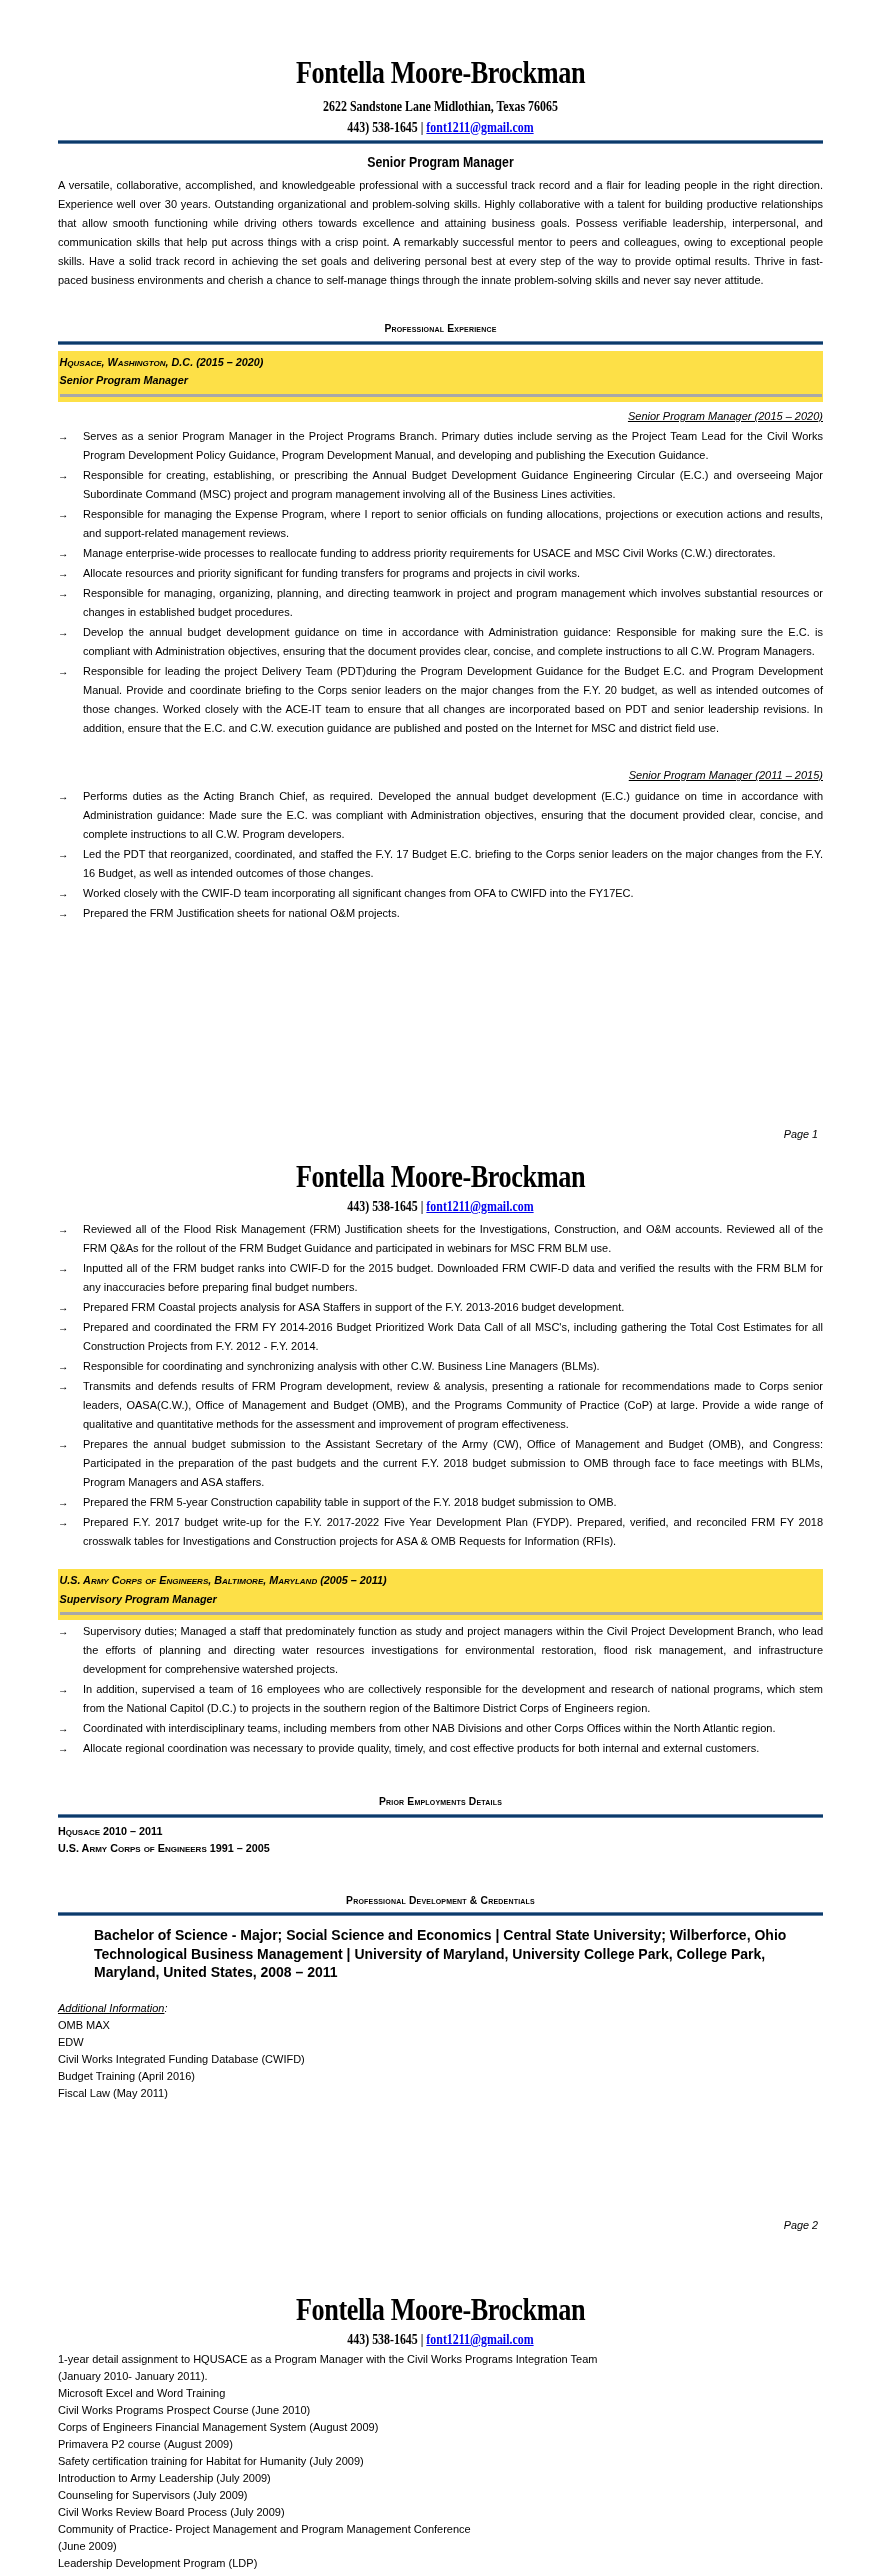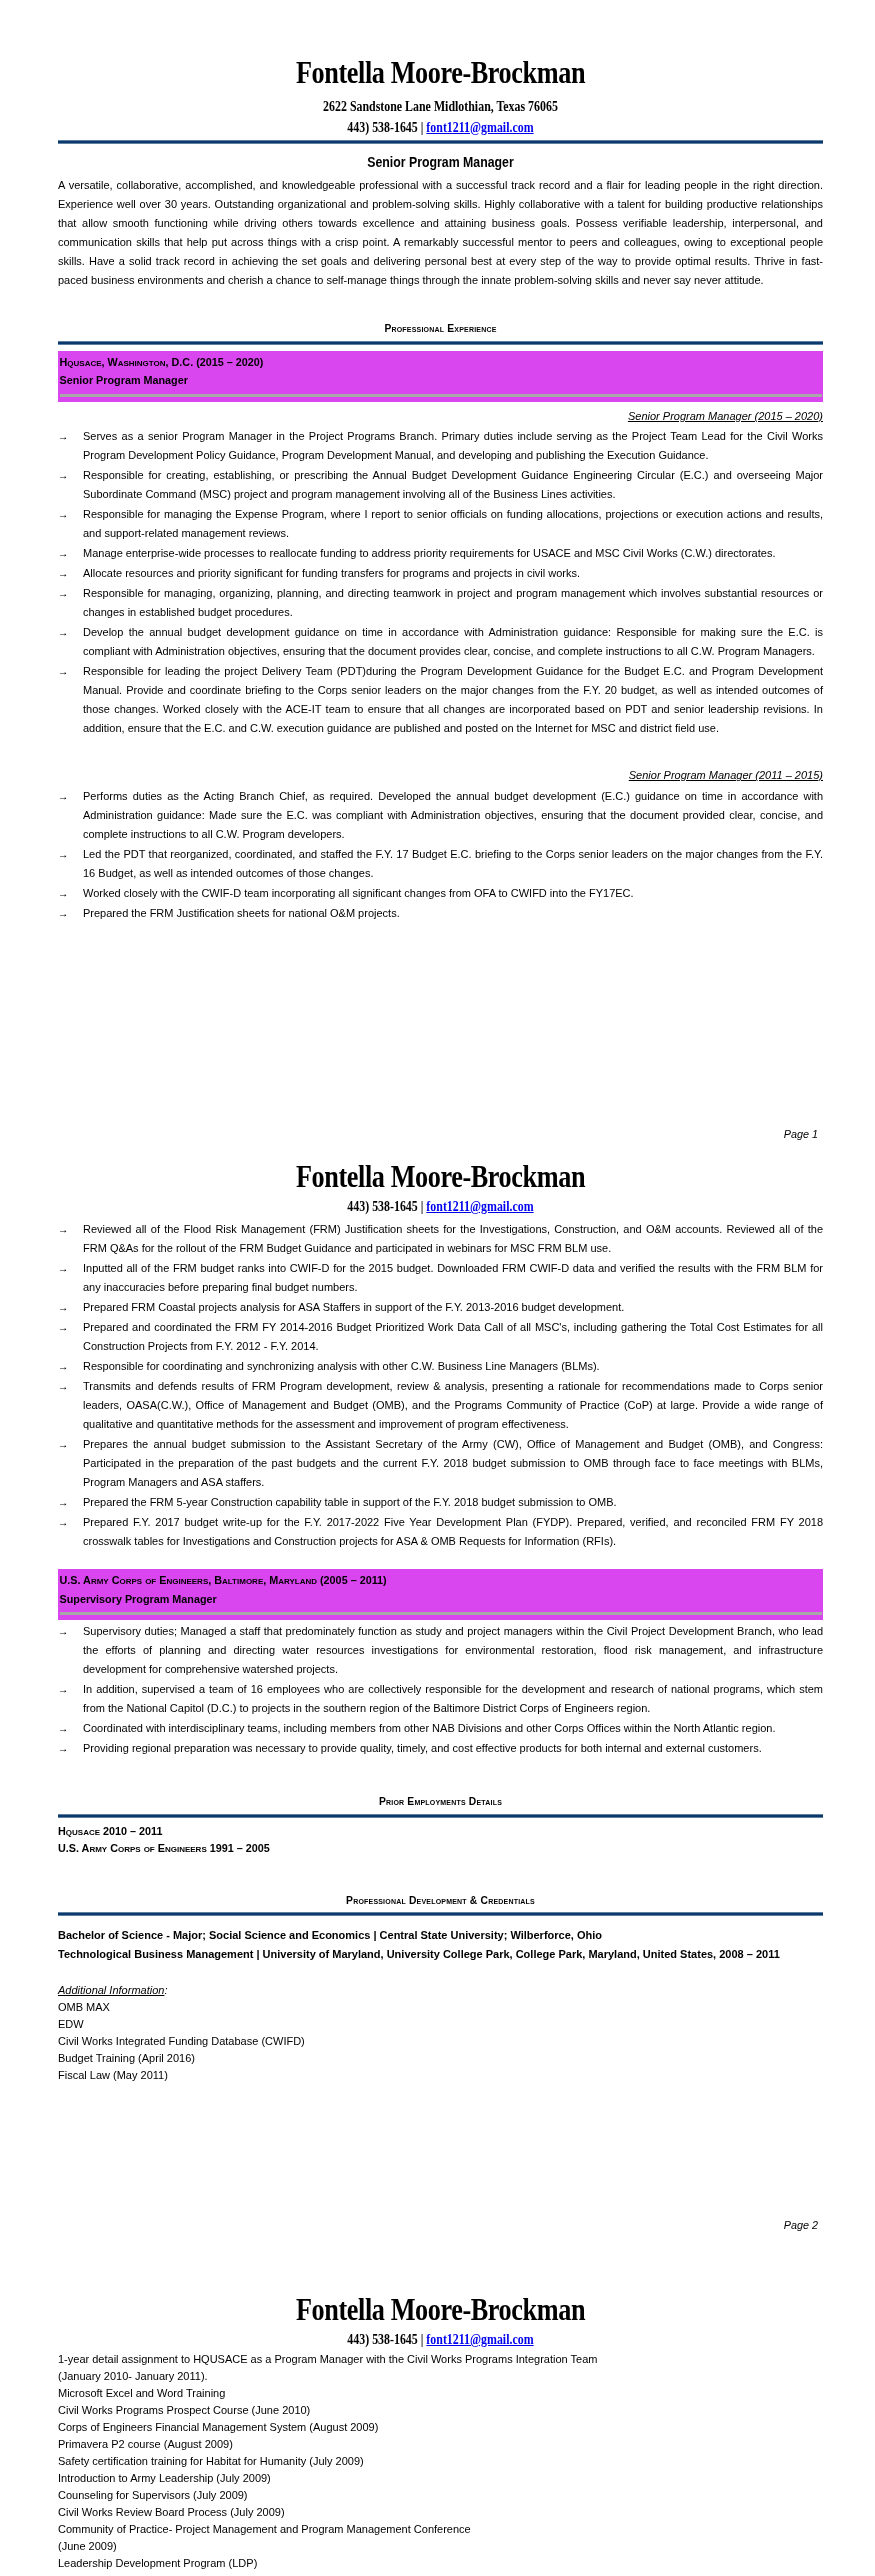--- a/index.html
+++ b/index.html
@@ -9,33 +9,33 @@
   .page-header { text-align: center; font-family: "Liberation Serif", serif; font-weight: bold; }
   .name { font-size: 32px; line-height: 36px; letter-spacing: -0.5px; transform: scaleX(0.82); }
   .address { font-size: 14px; line-height: 20.6px; transform: scaleX(0.85); }
   .contact { font-size: 14px; line-height: 20.6px; transform: scaleX(0.85); }
   .contact a { color: #0000ee; text-decoration: underline; }
   .rule-blue { height: 3.6px; background: #0b3a6a; border-top: 0.5px solid #5f7fa3; border-bottom: 0.5px solid #5f7fa3; margin: 2.1px 0 0 0; }
   .headline { text-align: center; font-weight: bold; font-size: 14px; line-height: 23px; margin-top: 7.2px; transform: scaleX(0.88); }
   .summary { font-size: 11px; line-height: 19px; text-align: justify; margin-top: 2.1px; }
   .section-title { text-align: center; font-weight: bold; font-size: 10.3px; font-variant: small-caps; letter-spacing: 0.2px; margin-top: 31px; line-height: 15.5px; }
   .section-title + .rule-blue { margin-top: 4.1px; }
-  .job-box { background: #d946ef; margin-top: 6.2px; padding: 2.1px 1.5px 5.2px 1.5px; }
+  .job-box { background: #fde047; margin-top: 6.2px; padding: 2.1px 1.5px 5.2px 1.5px; font-style: italic; }
   .job-org { font-weight: bold; font-size: 10.8px; line-height: 18.5px; font-variant: small-caps; }
   .job-title { font-weight: bold; font-size: 10.8px; line-height: 18.5px; }
   .job-box .rule-gray { height: 2.6px; background: #a8a8a8; margin-top: 4.1px; }
   .role-head { font-style: italic; text-decoration: underline; font-size: 11px; line-height: 18.5px; margin-top: 5.2px; text-align: right; }
   ul.bullets { list-style: none; margin-top: 2.1px; }
   ul.bullets li { position: relative; padding-left: 25px; font-size: 11px; line-height: 19px; text-align: justify; margin-bottom: 1px; }
   ul.bullets li .arrow { position: absolute; left: 0; top: 0; width: 15.5px; font-size: 10.3px; }
   .spacer-lg { height: 21.6px; }
   .page-num { position: absolute; right: 58px; font-style: italic; font-size: 10.8px; }
   .plain-list { font-size: 11px; line-height: 17px; }
   .plain-list div { white-space: pre-wrap; }
-  .edu { font-weight: bold; font-size: 11px; line-height: 18.5px; margin-top: 10.3px; }
+  .edu { font-weight: bold; font-size: 14px; line-height: 18.5px; margin-top: 10.3px; margin-left: 36px; }
   .sub-head { font-style: italic; text-decoration: underline; font-size: 11px; line-height: 17px; margin-top: 18.5px; }
   .prior { font-weight: bold; font-size: 10.8px; line-height: 17px; font-variant: small-caps; margin-top: 5.2px; }
 </style>
 </head>
 <body>
 
 <div class="page">
   <div style="height:54px"></div>
   <div class="page-header">
     <div class="name">Fontella Moore-Brockman</div>
@@ -108,21 +108,21 @@
 
   <div class="job-box" style="margin-top:18.5px">
     <div class="job-org">U.S. Army Corps of Engineers, Baltimore, Maryland (2005 – 2011)</div>
     <div class="job-title">Supervisory Program Manager</div>
     <div class="rule-gray"></div>
   </div>
   <ul class="bullets">
     <li><span class="arrow">→</span><span>Supervisory duties; Managed a staff that predominately function as study and project managers within the Civil Project Development Branch, who lead the efforts of planning and directing water resources investigations for environmental restoration, flood risk management, and infrastructure development for comprehensive watershed projects.</span></li>
     <li><span class="arrow">→</span><span>In addition, supervised a team of 16 employees who are collectively responsible for the development and research of national programs, which stem from the National Capitol (D.C.) to projects in the southern region of the Baltimore District Corps of Engineers region.</span></li>
     <li><span class="arrow">→</span><span>Coordinated with interdisciplinary teams, including members from other NAB Divisions and other Corps Offices within the North Atlantic region.</span></li>
-    <li><span class="arrow">→</span><span>Providing regional preparation was necessary to provide quality, timely, and cost effective products for both internal and external customers.</span></li>
+    <li><span class="arrow">→</span><span>Allocate regional coordination was necessary to provide quality, timely, and cost effective products for both internal and external customers.</span></li>
   </ul>
 
   <div class="section-title" style="margin-top:36px">Prior Employments Details</div>
   <div class="rule-blue"></div>
   <div class="prior">
     <div>Hqusace 2010 – 2011</div>
     <div>U.S. Army Corps of Engineers 1991 – 2005</div>
   </div>
 
   <div class="section-title" style="margin-top:36px">Professional Development &amp; Credentials</div>

